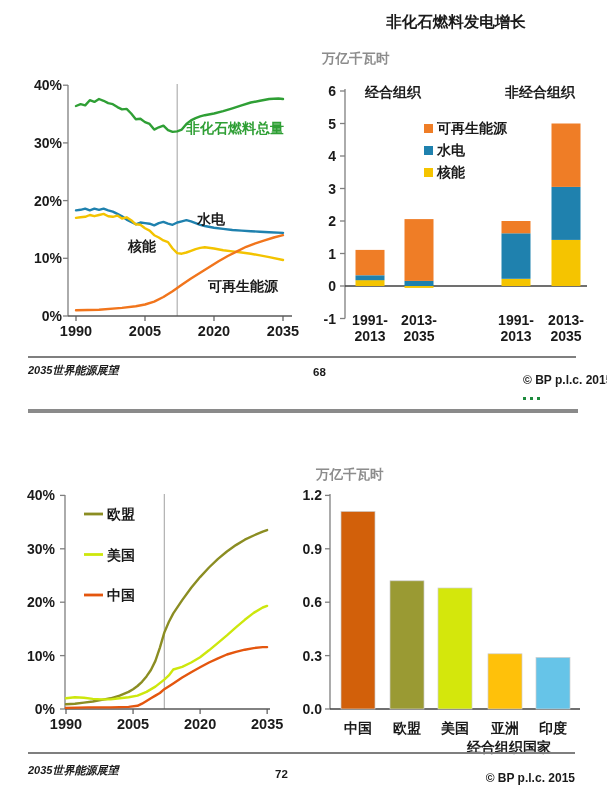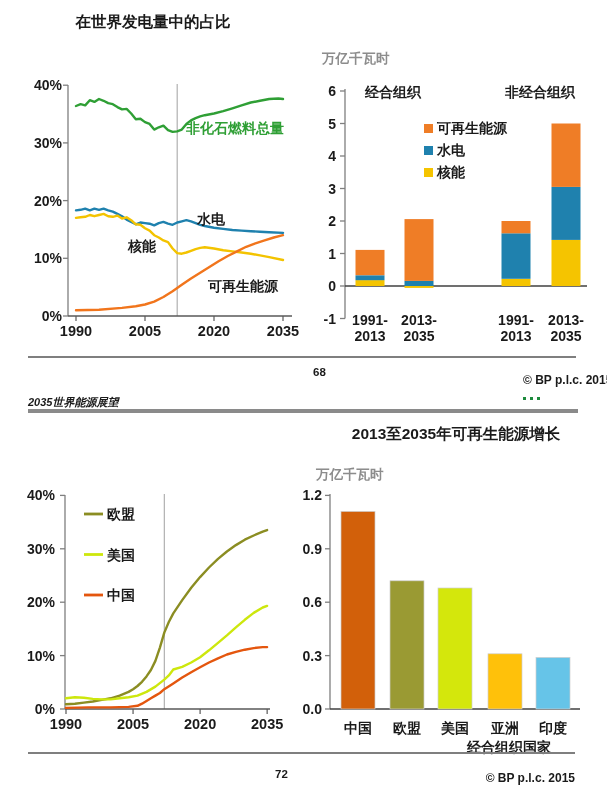--- a/index.html
+++ b/index.html
@@ -13,39 +13,38 @@
   svg.chart{position:absolute;overflow:visible;}
   #svg0{left:18px;top:68px;width:288px;height:278px;}
   #svg1{left:306px;top:45px;width:300px;height:300px;}
   #svg2{left:15px;top:478px;width:292px;height:262px;}
   #svg3{left:300px;top:458px;width:306px;height:302px;}
   svg text{font-family:"Liberation Sans","DejaVu Sans",sans-serif;}
   .rule{position:absolute;height:1.5px;background:#7f7f7f;}
   .rule-top{left:28px;top:356px;width:548px;}
   .rule-bottom{left:28px;top:752px;width:547px;}
   .divider-thick{position:absolute;left:28px;top:409px;width:550px;height:3.5px;background:#8a8a8a;}
-  .brand{position:absolute;left:28px;font-size:11px;font-weight:bold;font-style:italic;color:#1a1a1a;margin-top:32px;}
+  .brand{position:absolute;left:28px;font-size:11px;font-weight:bold;font-style:italic;color:#1a1a1a;}
   .brand-top{top:363px;}
   .brand-bottom{top:763px;}
   .pagenum{position:absolute;font-size:11.5px;font-weight:bold;color:#1a1a1a;}
   .page-top{left:297px;top:366px;margin-left:16px;}
   .page-bottom{left:275px;top:768px;}
   .copy{font-size:12px;font-weight:bold;color:#1a1a1a;white-space:nowrap;}
   .copy-top{position:absolute;left:523px;top:370px;width:84px;overflow:hidden;}
   .copy-bottom{position:absolute;left:445px;top:768px;width:130px;text-align:right;}
   .dots{position:absolute;left:523px;top:397px;display:flex;gap:4px;}
   .dots i{width:3px;height:3px;background:#1d8a3c;display:block;}
 </style>
 </head>
 <body>
 
 <div class="page">
 
-  <div class="chart-title t-tl">在世界发电量中的占比</div>
-  <div class="chart-title t-br">2013至2035年可再生能源增长</div>
+  <div class="chart-title t-tr">非化石燃料发电增长</div>
 
   <svg class="chart" id="svg0" viewBox="18 68 288 278">
       <g>
         <line x1="68" y1="85" x2="68" y2="316" stroke="#7f7f7f" stroke-width="1.3"></line>
         <line x1="63" y1="316" x2="68" y2="316" stroke="#7f7f7f" stroke-width="1.3"></line>
         <text x="62" y="321" font-size="14" font-weight="bold" fill="#1a1a1a" text-anchor="end">0%</text>
         <line x1="63" y1="258.3" x2="68" y2="258.3" stroke="#7f7f7f" stroke-width="1.3"></line>
         <text x="62" y="263.3" font-size="14" font-weight="bold" fill="#1a1a1a" text-anchor="end">10%</text>
         <line x1="63" y1="200.60000000000002" x2="68" y2="200.60000000000002" stroke="#7f7f7f" stroke-width="1.3"></line>
         <text x="62" y="205.60000000000002" font-size="14" font-weight="bold" fill="#1a1a1a" text-anchor="end">20%</text>

